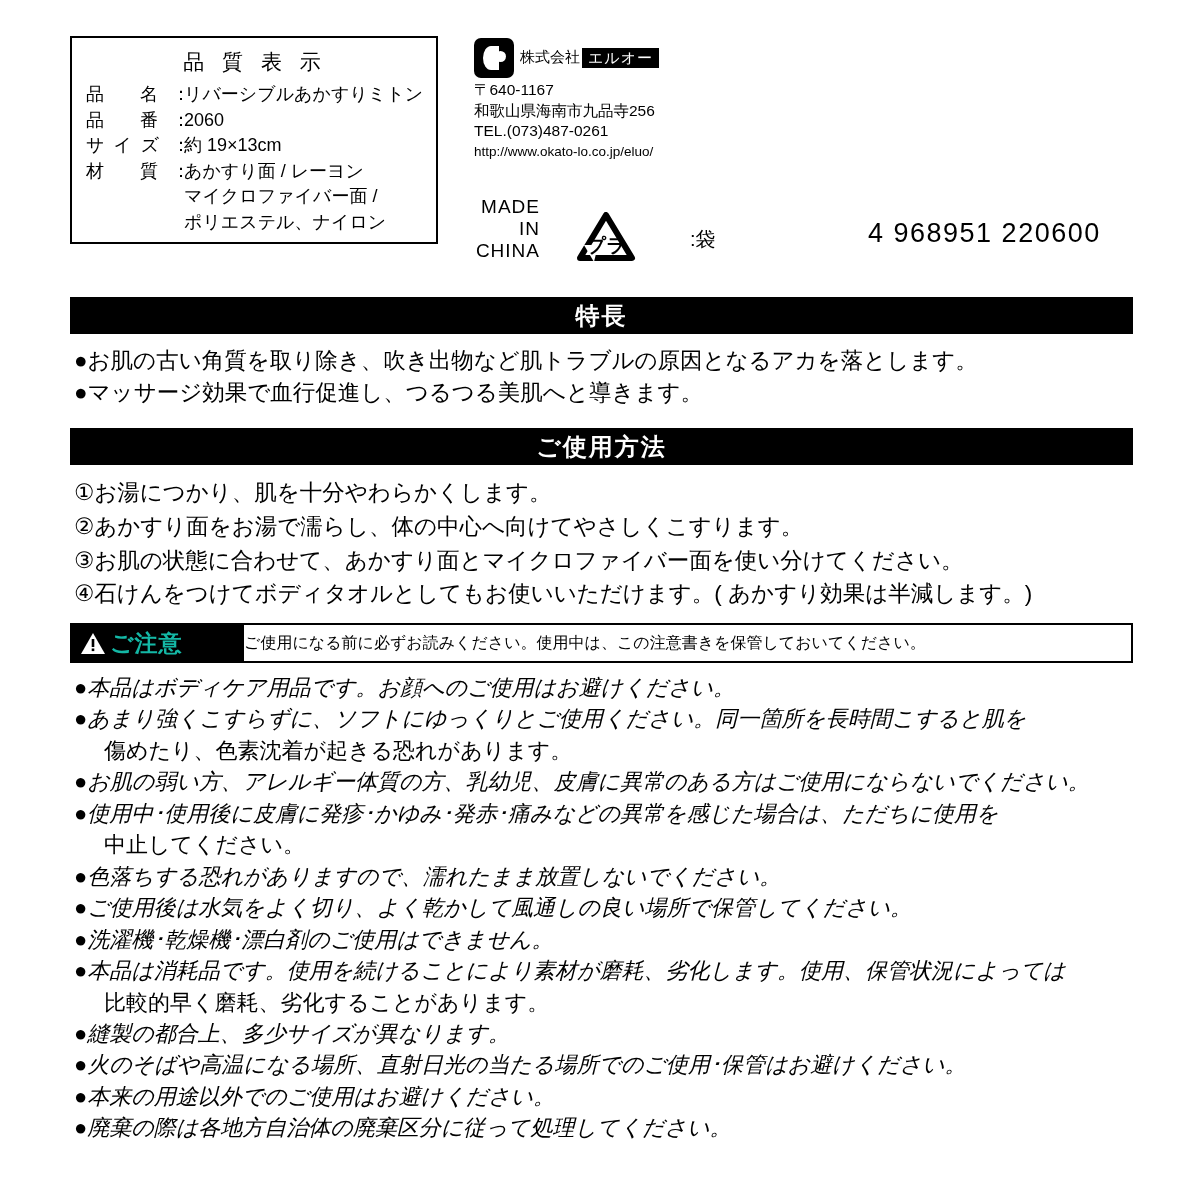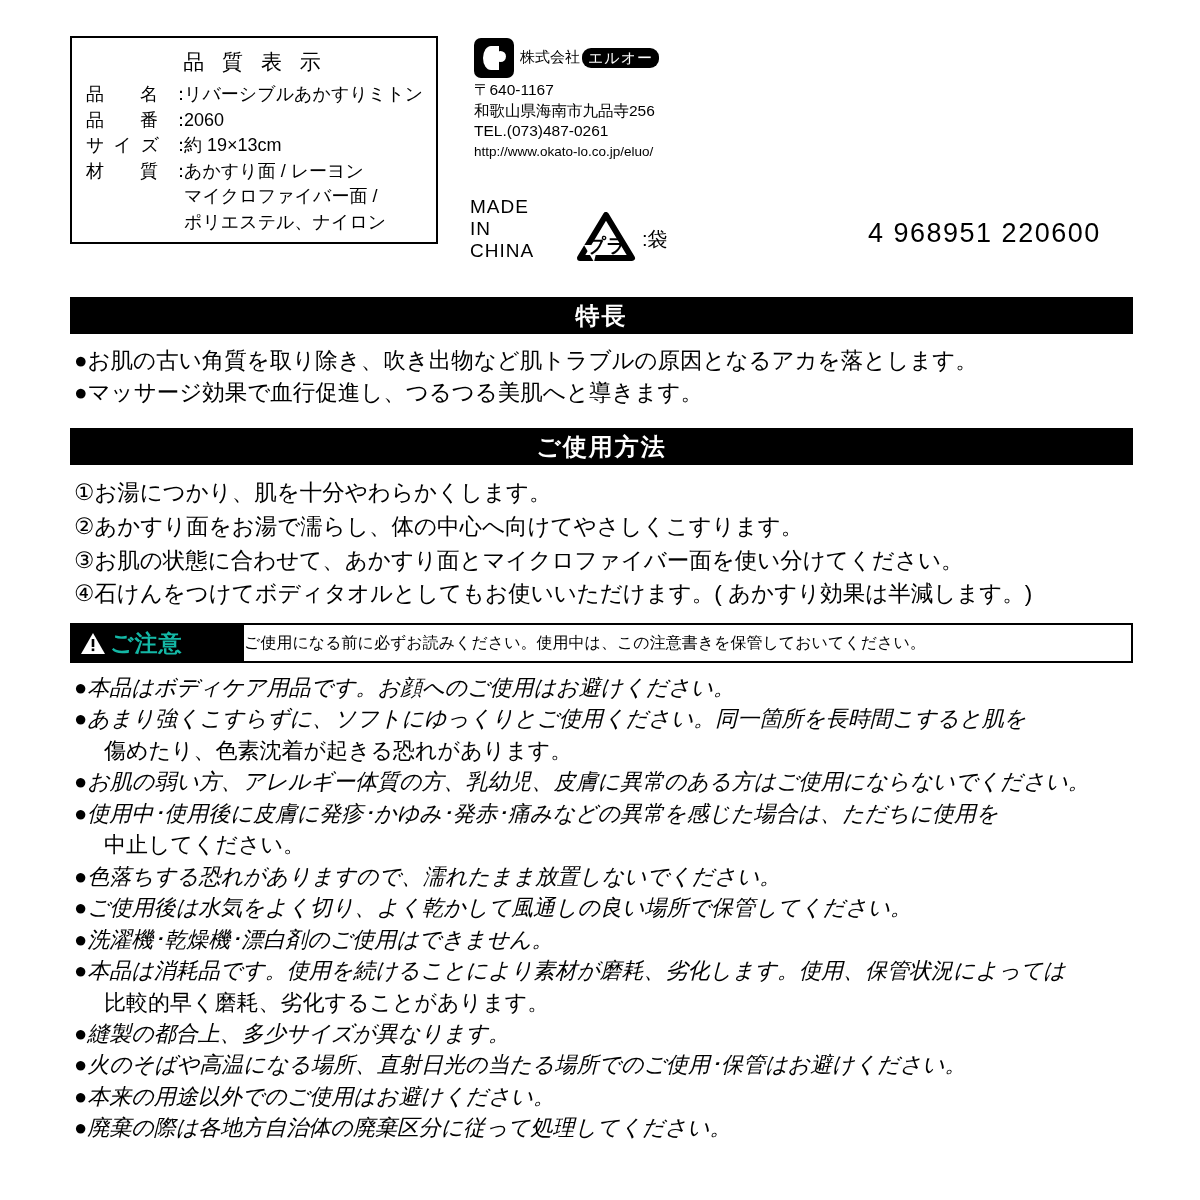--- a/index.html
+++ b/index.html
@@ -120,50 +120,50 @@
   .brand-chip {
     display: inline-block;
     background: #000;
     color: #fff;
     padding: 2px 6px 3px 6px;
     font-size: 15px;
     line-height: 1;
     vertical-align: middle;
     margin-left: 2px;
     letter-spacing: 1px;
-    border-radius: 9px;
   }
   .company-line {
     font-size: 15.5px;
     line-height: 1.33;
     white-space: nowrap;
   }
   .company-url {
     font-size: 13.5px;
     line-height: 1.5;
     white-space: nowrap;
   }
 
   
   .madein {
     position: absolute;
-    left: 400px;
+    left: 384px;
     top: 160px;
     font-size: 19px;
     line-height: 1.17;
     letter-spacing: 1px;
-    text-align: left;
+    text-align: right;
     width: 86px;
   }
   .plamark {
     position: absolute;
     left: 504px;
     top: 176px;
     display: flex;
     align-items: center;
+    gap: 48px;
   }
   .pla-sym {
     position: relative;
     width: 64px;
     height: 54px;
   }
   .pla-sym svg { display:block; }
   .pla-suffix {
     font-size: 20px;
     margin-left: 4px;

